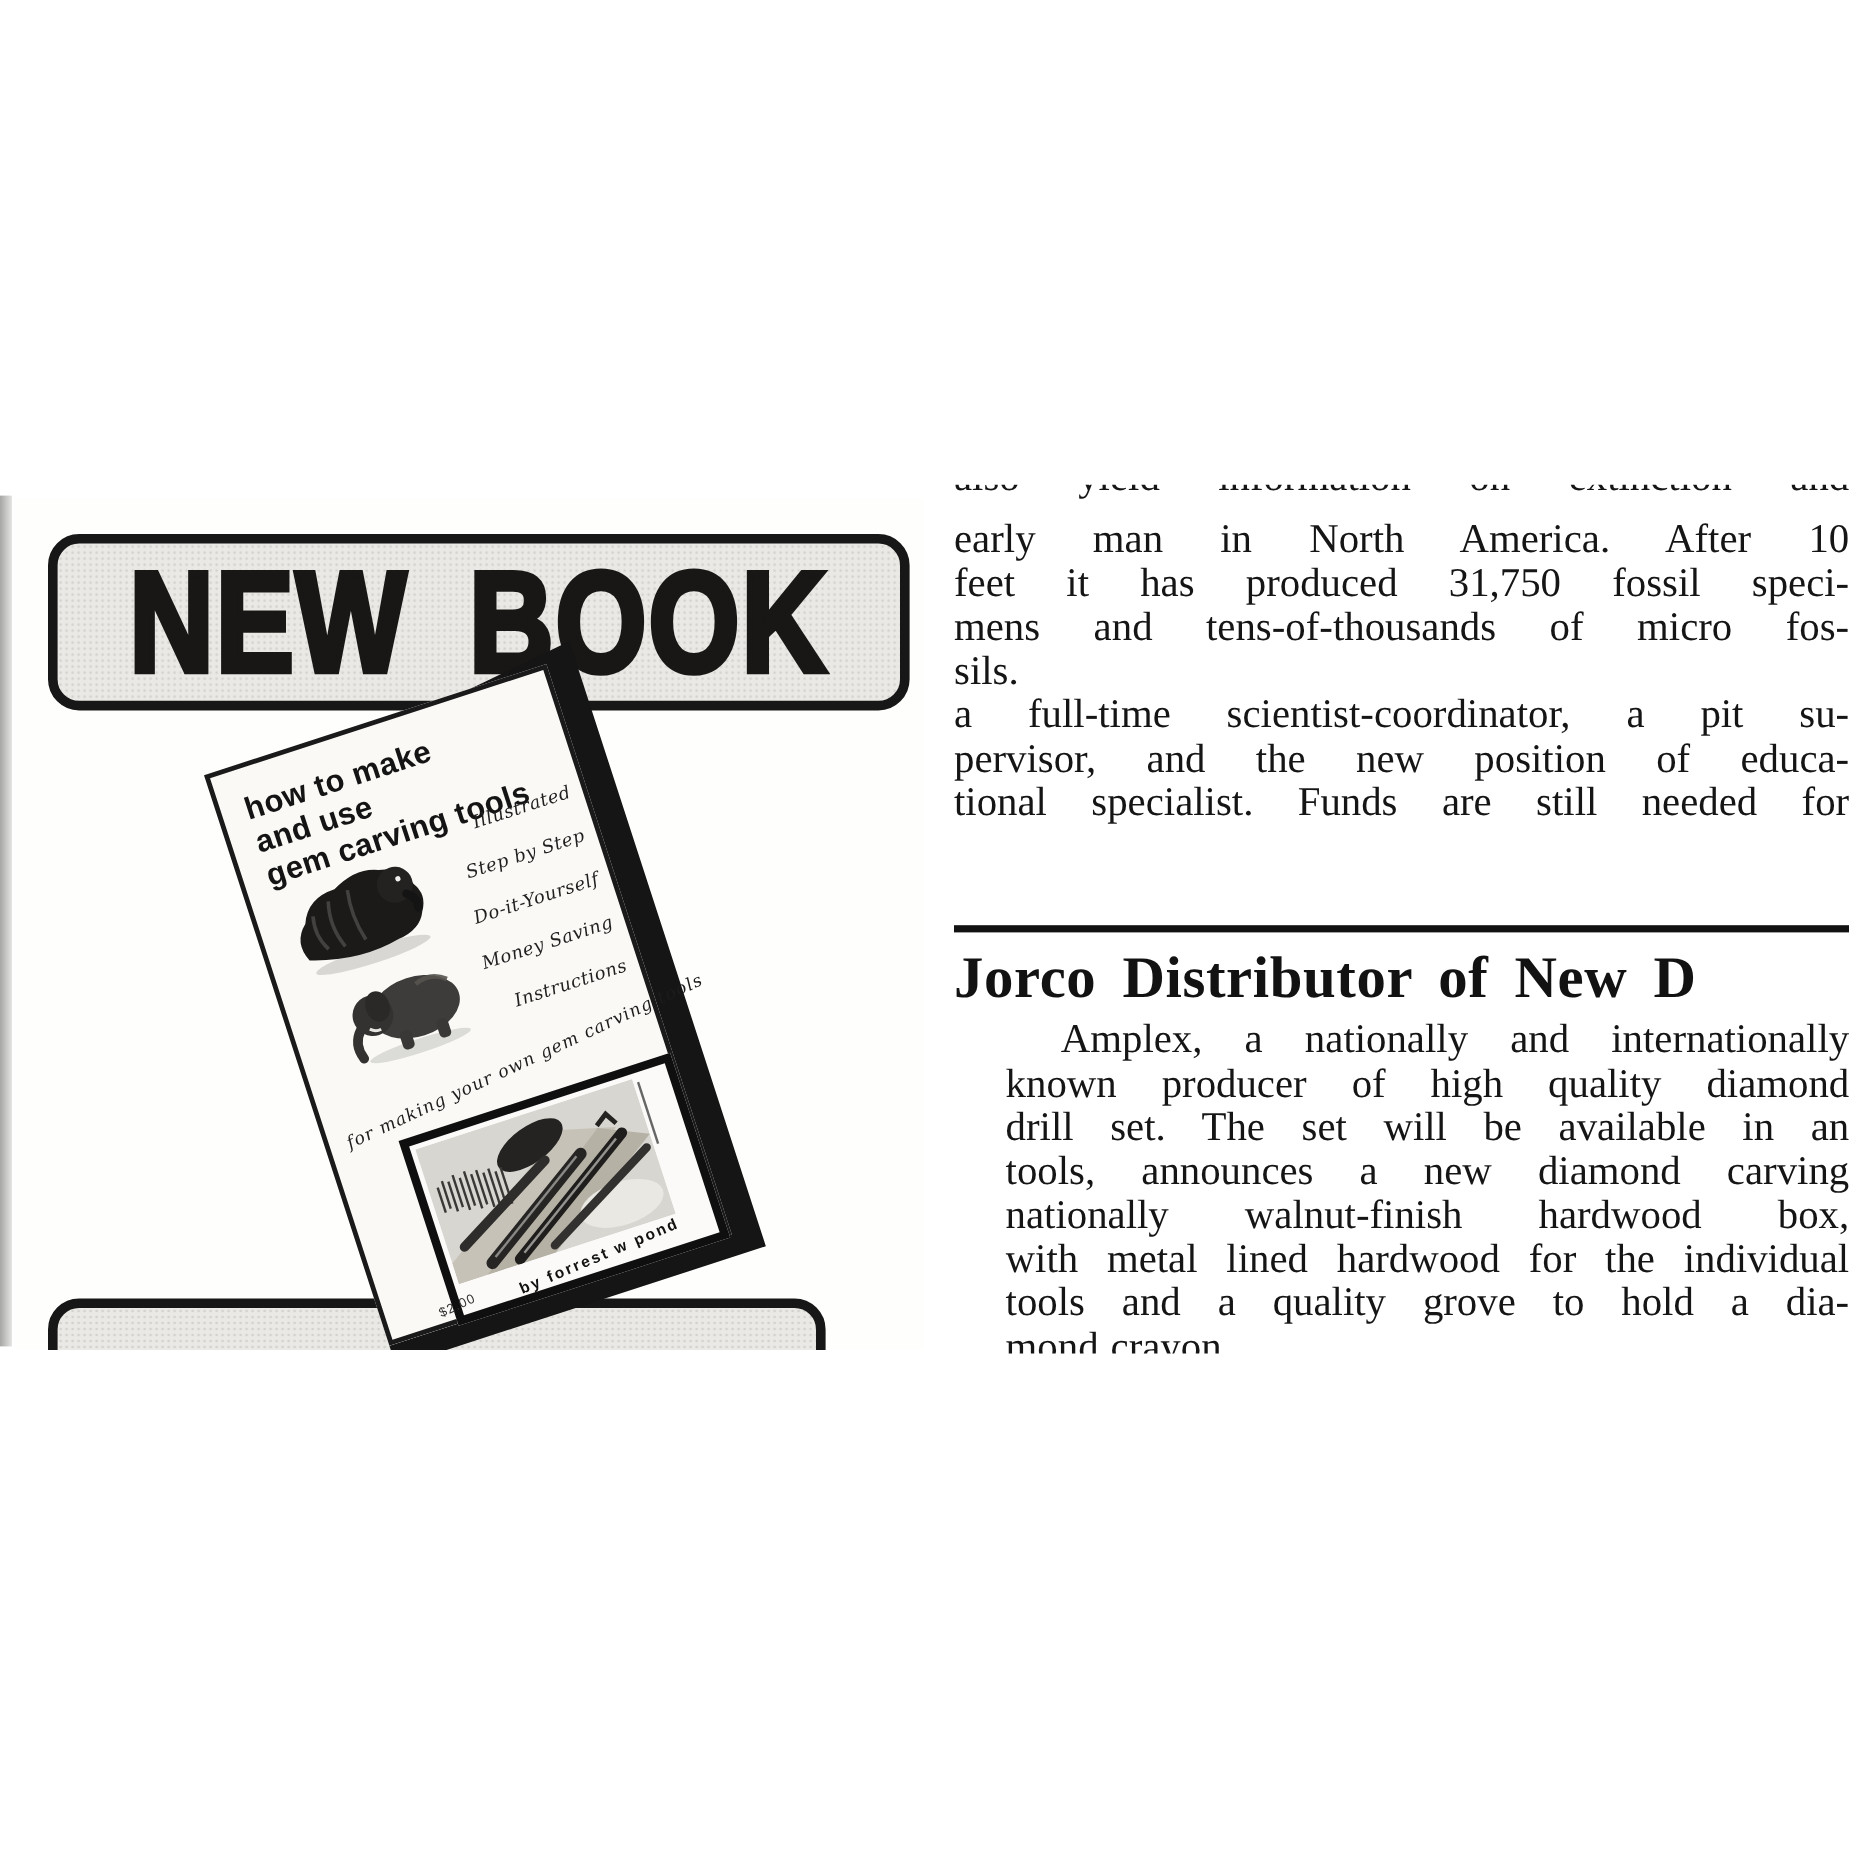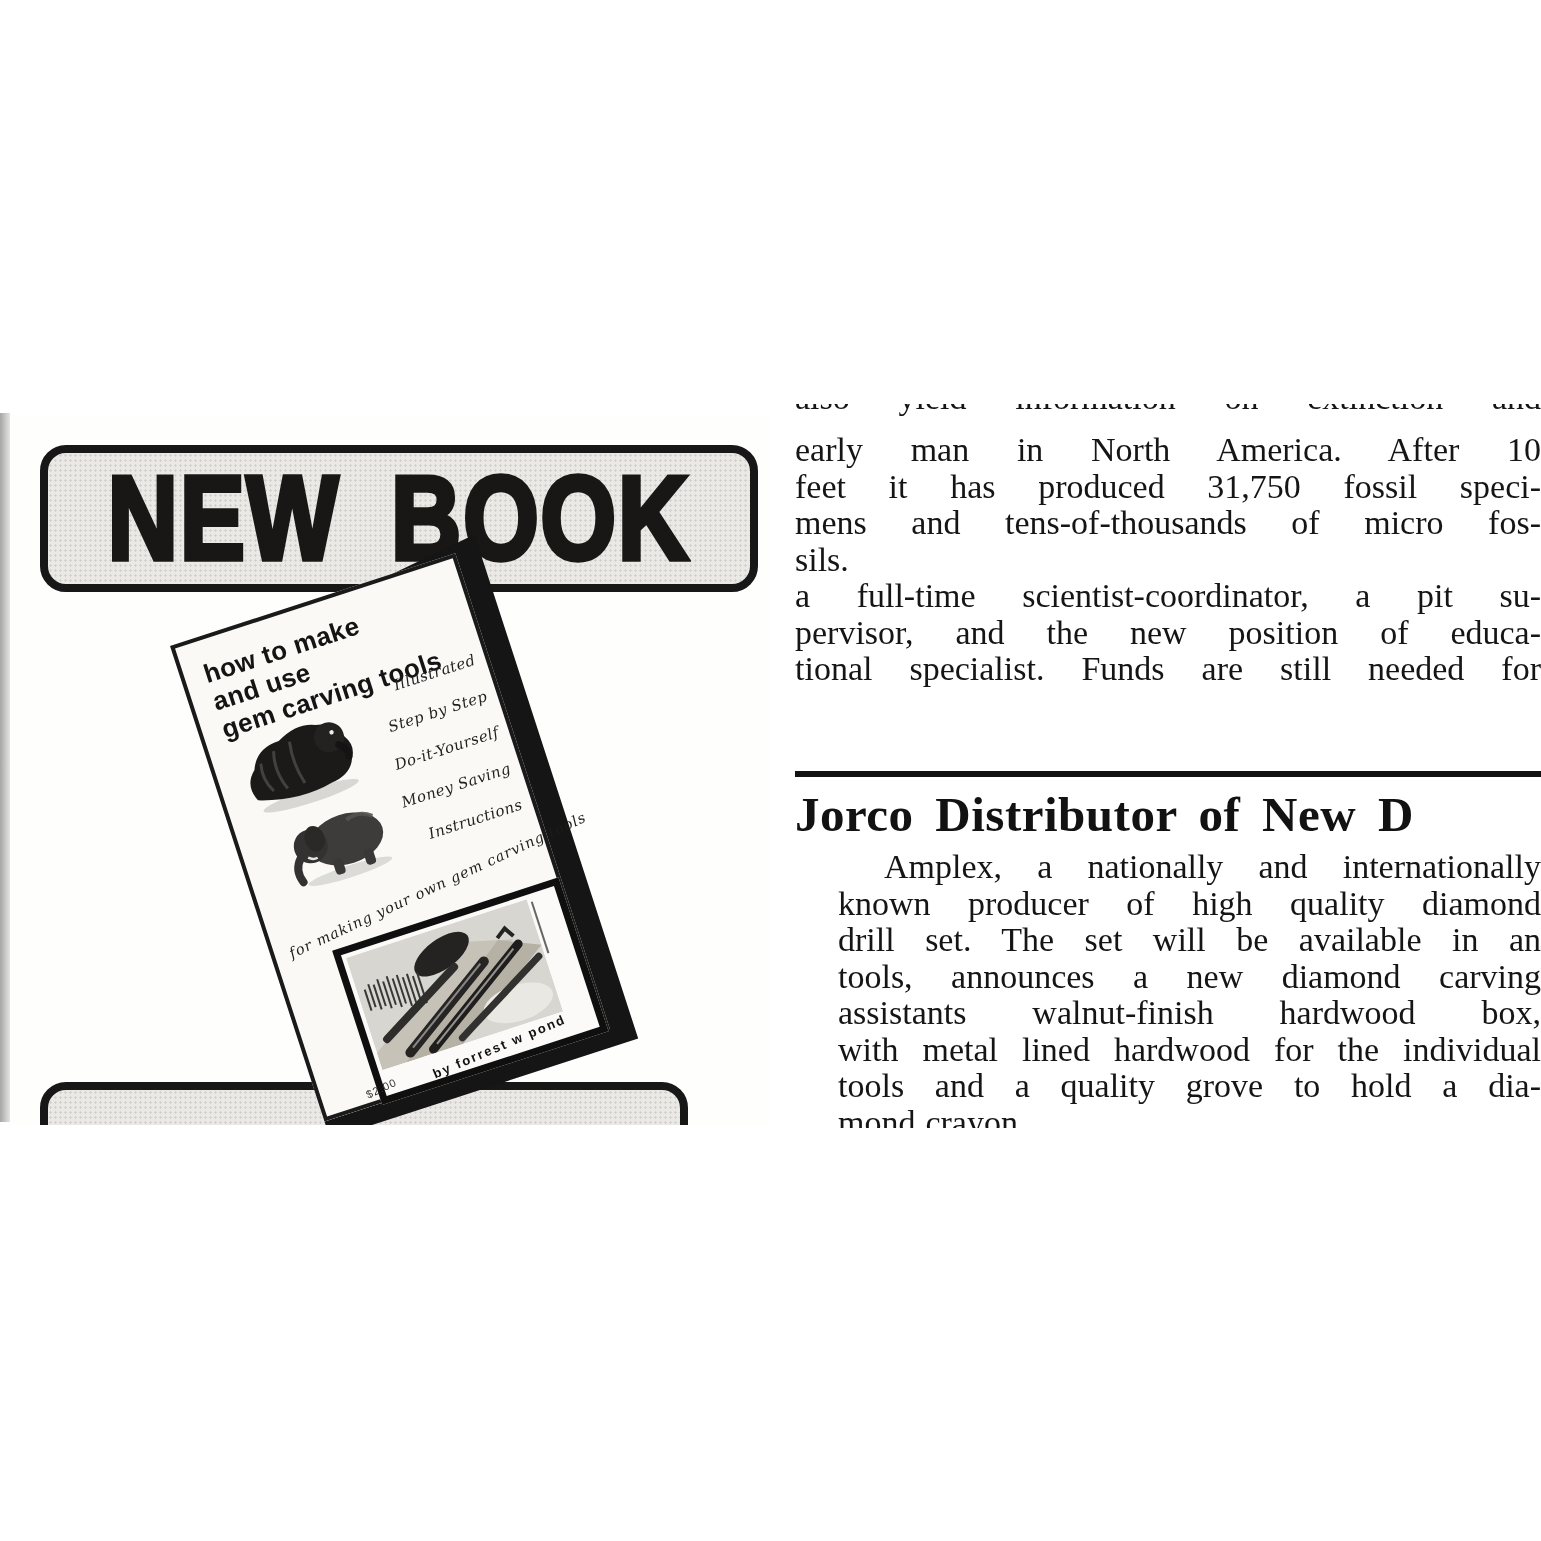--- a/index.html
+++ b/index.html
@@ -177,20 +177,20 @@
 
     <div class="rule"></div>
 
     <div class="headline">Jorco Distributor of New D</div>
 
     <div class="block2">
         <div class="bodyline indent">Amplex, a nationally and internationally</div>
         <div class="bodyline">known producer of high quality diamond</div>
         <div class="bodyline">drill set.  The set will be available in an</div>
         <div class="bodyline">tools, announces a new diamond carving</div>
-        <div class="bodyline">assistants walnut-finish hardwood box,</div>
+        <div class="bodyline">nationally walnut-finish hardwood box,</div>
         <div class="bodyline">with metal lined hardwood for the individual</div>
         <div class="bodyline">tools and a quality grove to hold a dia-</div>
         <div class="bodyline align-left">mond crayon</div>
       </div>
 
   </div>
 </div>
 
 </body></html>

